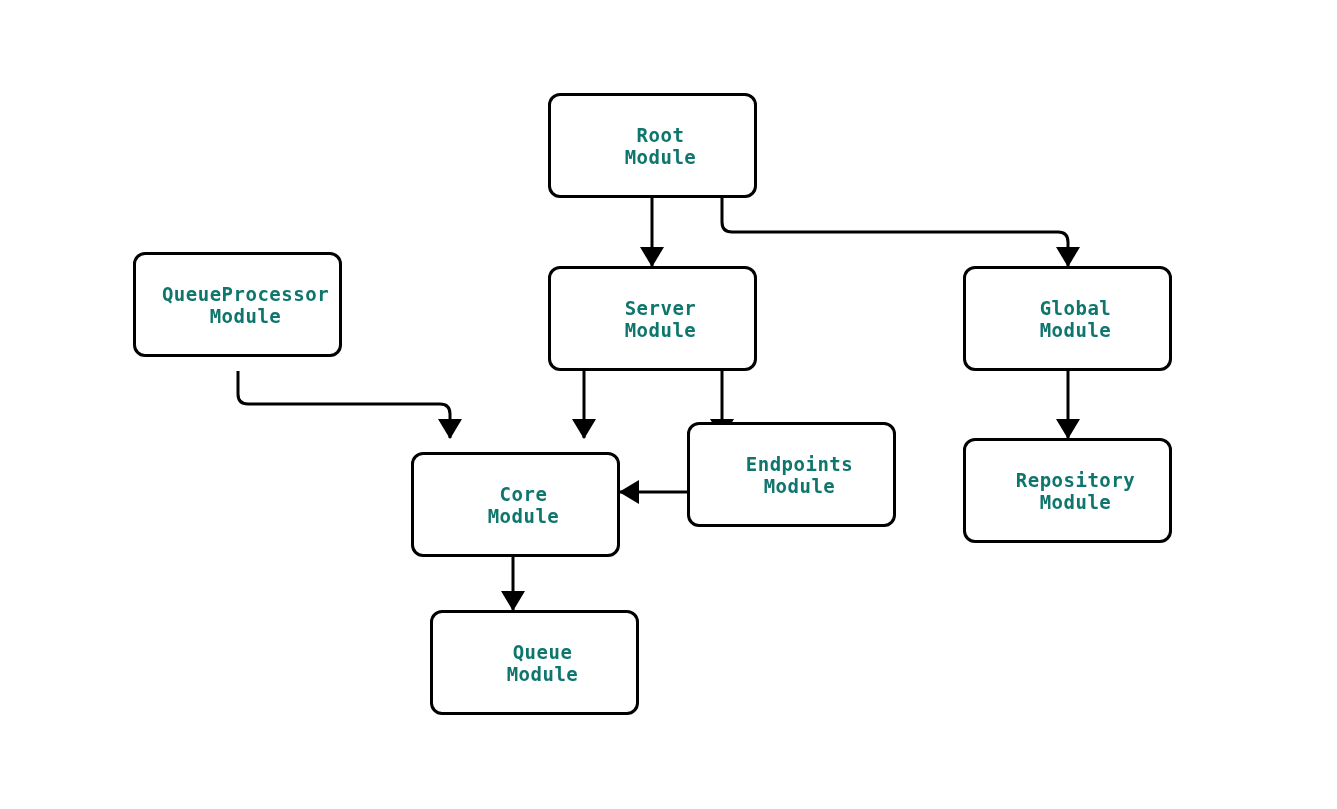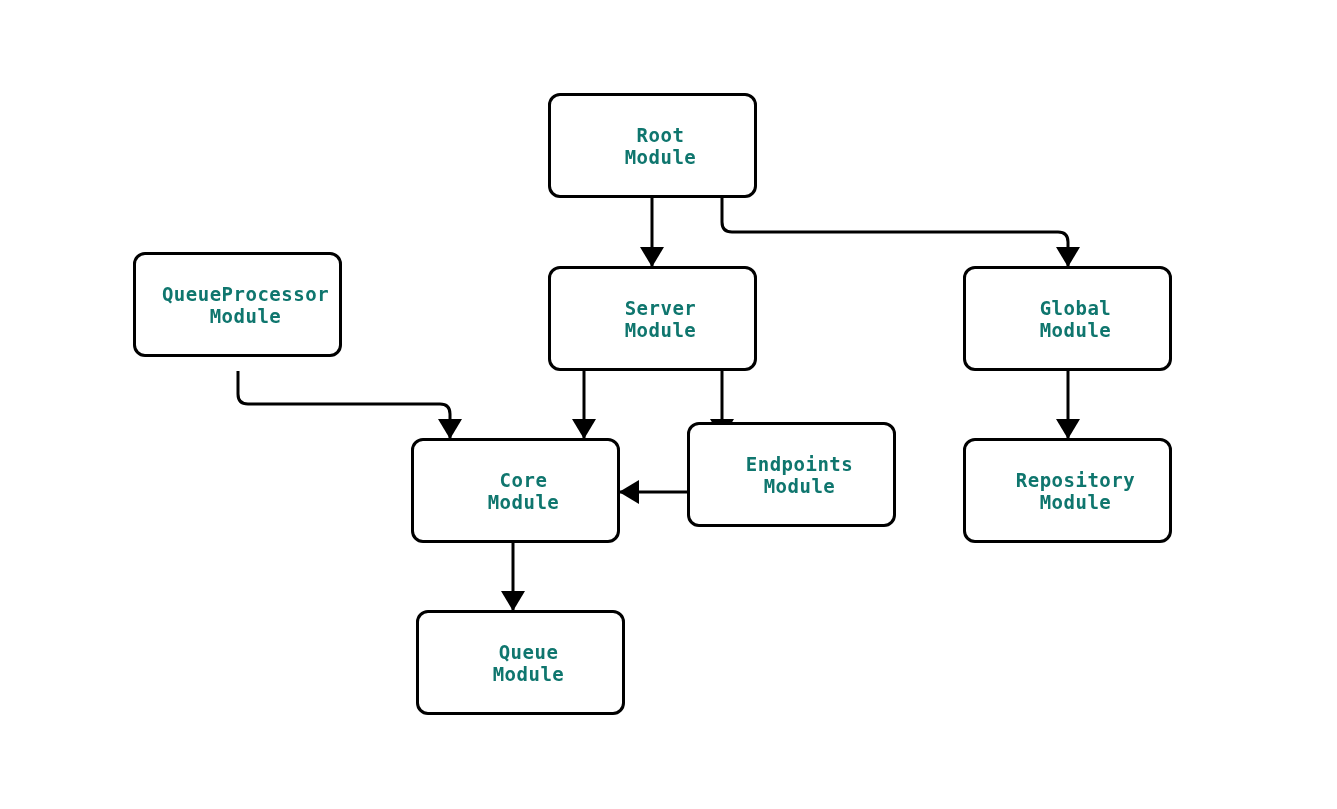--- a/index.html
+++ b/index.html
@@ -72,33 +72,33 @@
   <div class="node" style="left:548px;top:266px">
     <span class="nl">Server</span>
     <span class="nl">Module</span>
   </div>
 
   <div class="node" style="left:963px;top:266px">
     <span class="nl">Global</span>
     <span class="nl">Module</span>
   </div>
 
-  <div class="node" style="left:411px;top:438px">
+  <div class="node" style="left:411px;top:452px">
     <span class="nl">Core</span>
     <span class="nl">Module</span>
   </div>
 
   <div class="node" style="left:687px;top:422px">
     <span class="nl">Endpoints</span>
     <span class="nl">Module</span>
   </div>
 
   <div class="node" style="left:963px;top:438px">
     <span class="nl">Repository</span>
     <span class="nl">Module</span>
   </div>
 
-  <div class="node" style="left:416px;top:610px">
+  <div class="node" style="left:430px;top:610px">
     <span class="nl">Queue</span>
     <span class="nl">Module</span>
   </div>
 
 </div>
 
 </body></html>

